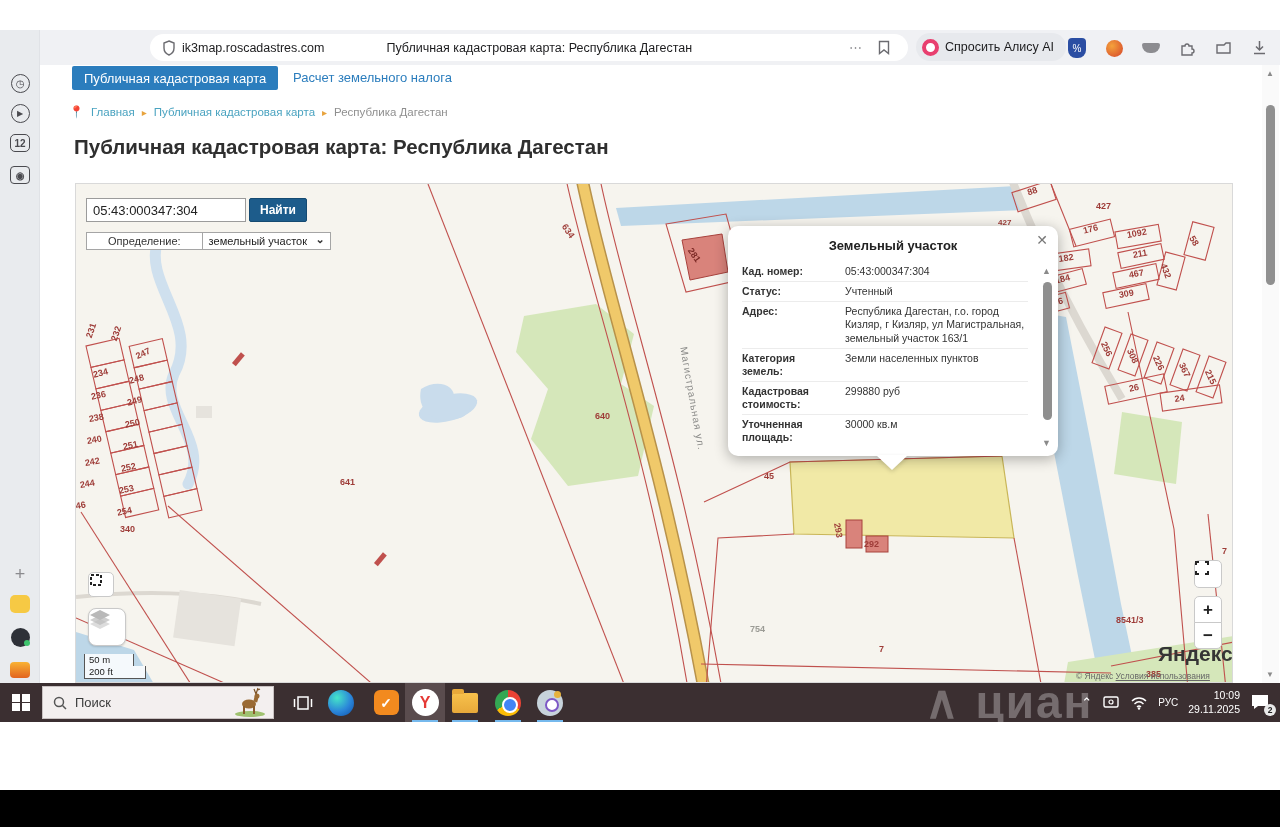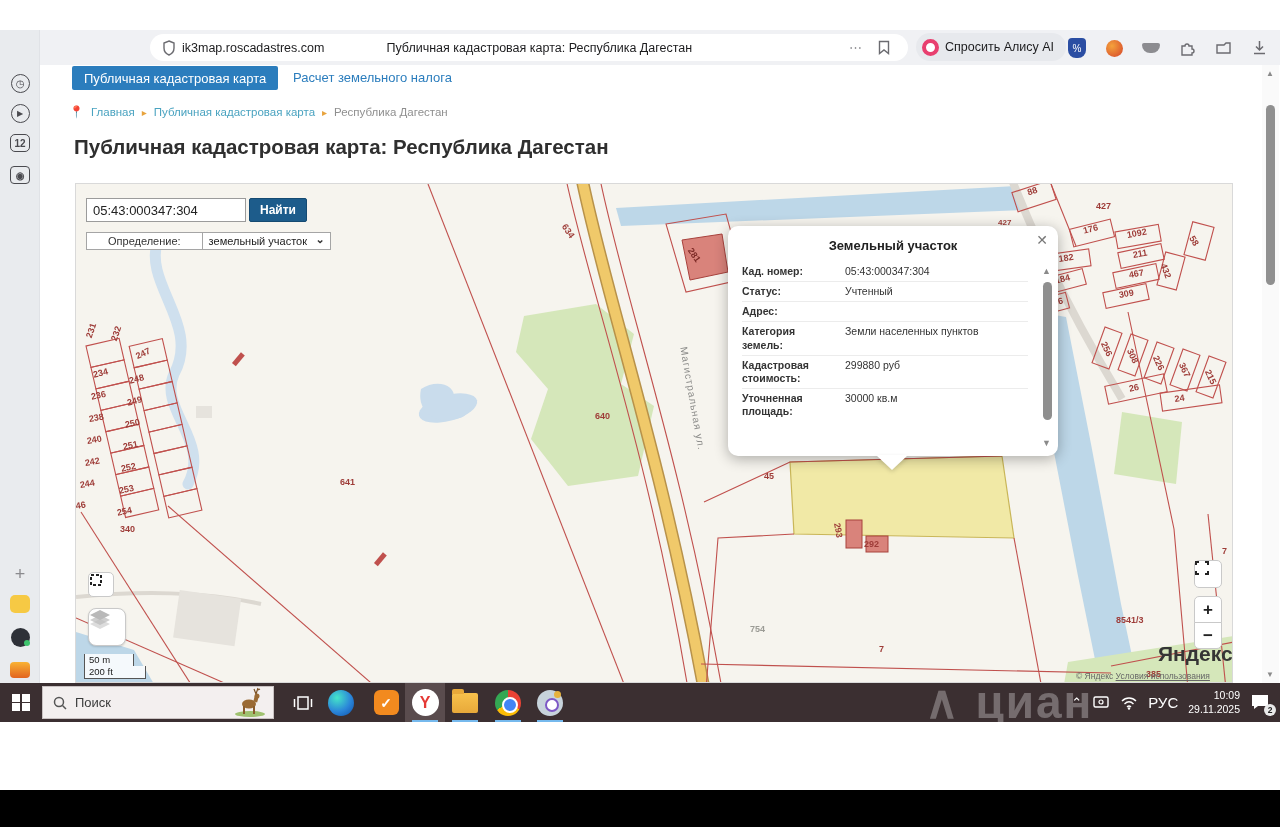--- a/index.html
+++ b/index.html
@@ -83,21 +83,21 @@
   
   #taskbar { position:absolute; left:0; top:683px; width:1280px; height:39px; background:#3b2f31; overflow:hidden; }
   #start-btn { position:absolute; left:0; top:0; width:42px; height:39px; display:flex; align-items:center; justify-content:center; }
   .winlogo { display:grid; grid-template-columns:8px 8px; grid-template-rows:8px 8px; gap:1.5px; }
   .winlogo div { background:#fff; }
   #tb-search { position:absolute; left:42px; top:3px; width:232px; height:33px; background:#f3efef; border:1px solid #c9c2c2; display:flex; align-items:center; padding-left:10px; gap:8px; font-size:13px; color:#3b3b3b; }
   .tb-slot { position:absolute; top:0; width:40px; height:39px; display:flex; align-items:center; justify-content:center; }
   .tb-underline { position:absolute; bottom:0; left:7px; width:26px; height:2.5px; background:#76b9ed; }
   #watermark { position:absolute; left:925px; top:-8px; font-size:46px; font-weight:bold; color:rgba(240,240,240,.32); letter-spacing:2px; }
   #tray { position:absolute; right:0; top:0; height:39px; display:flex; align-items:center; gap:10px; padding-right:8px; color:#fff; }
-  #tray .t-txt { font-size:15px; }
+  #tray .t-txt { font-size:10px; }
   #clockbox { text-align:right; font-size:10.5px; line-height:1.3; }
   #notif { position:relative; width:22px; height:20px; }
   #notif-badge { position:absolute; right:-4px; bottom:-3px; background:#e9e9e9; color:#222; width:12px; height:12px; border-radius:50%; font-size:8.5px; font-weight:bold; display:flex; align-items:center; justify-content:center; }
 
   #bottom-black { position:absolute; left:0; top:790px; width:1280px; height:37px; background:#000; }
 
   
   .circ-grad-edge { width:26px; height:26px; border-radius:50%; background:radial-gradient(circle at 35% 30%, #45e6c8, #2b86d9 55%, #0d50a8); }
   .chrome { width:26px; height:26px; border-radius:50%; background:conic-gradient(#ea4335 0 33%, #fbbc05 33% 66%, #34a853 66% 100%); position:relative; }
   .chrome:after { content:""; position:absolute; left:7px; top:7px; width:12px; height:12px; border-radius:50%; background:#4285f4; border:2px solid #fff; }
@@ -362,20 +362,21 @@
             <div class="prow">
               <div class="plabel">Кад. номер:</div>
               <div class="pvalue">05:43:000347:304</div>
             </div>
             <div class="prow">
               <div class="plabel">Статус:</div>
               <div class="pvalue">Учтенный</div>
             </div>
             <div class="prow">
               <div class="plabel">Адрес:</div>
+              <div class="pvalue">Республика Дагестан, г.о. город Кизляр, г Кизляр, ул Магистральная, земельный участок 163/1</div>
             </div>
             <div class="prow">
               <div class="plabel">Категория земель:</div>
               <div class="pvalue">Земли населенных пунктов</div>
             </div>
             <div class="prow">
               <div class="plabel">Кадастровая стоимость:</div>
               <div class="pvalue">299880 руб</div>
             </div>
             <div class="prow">

